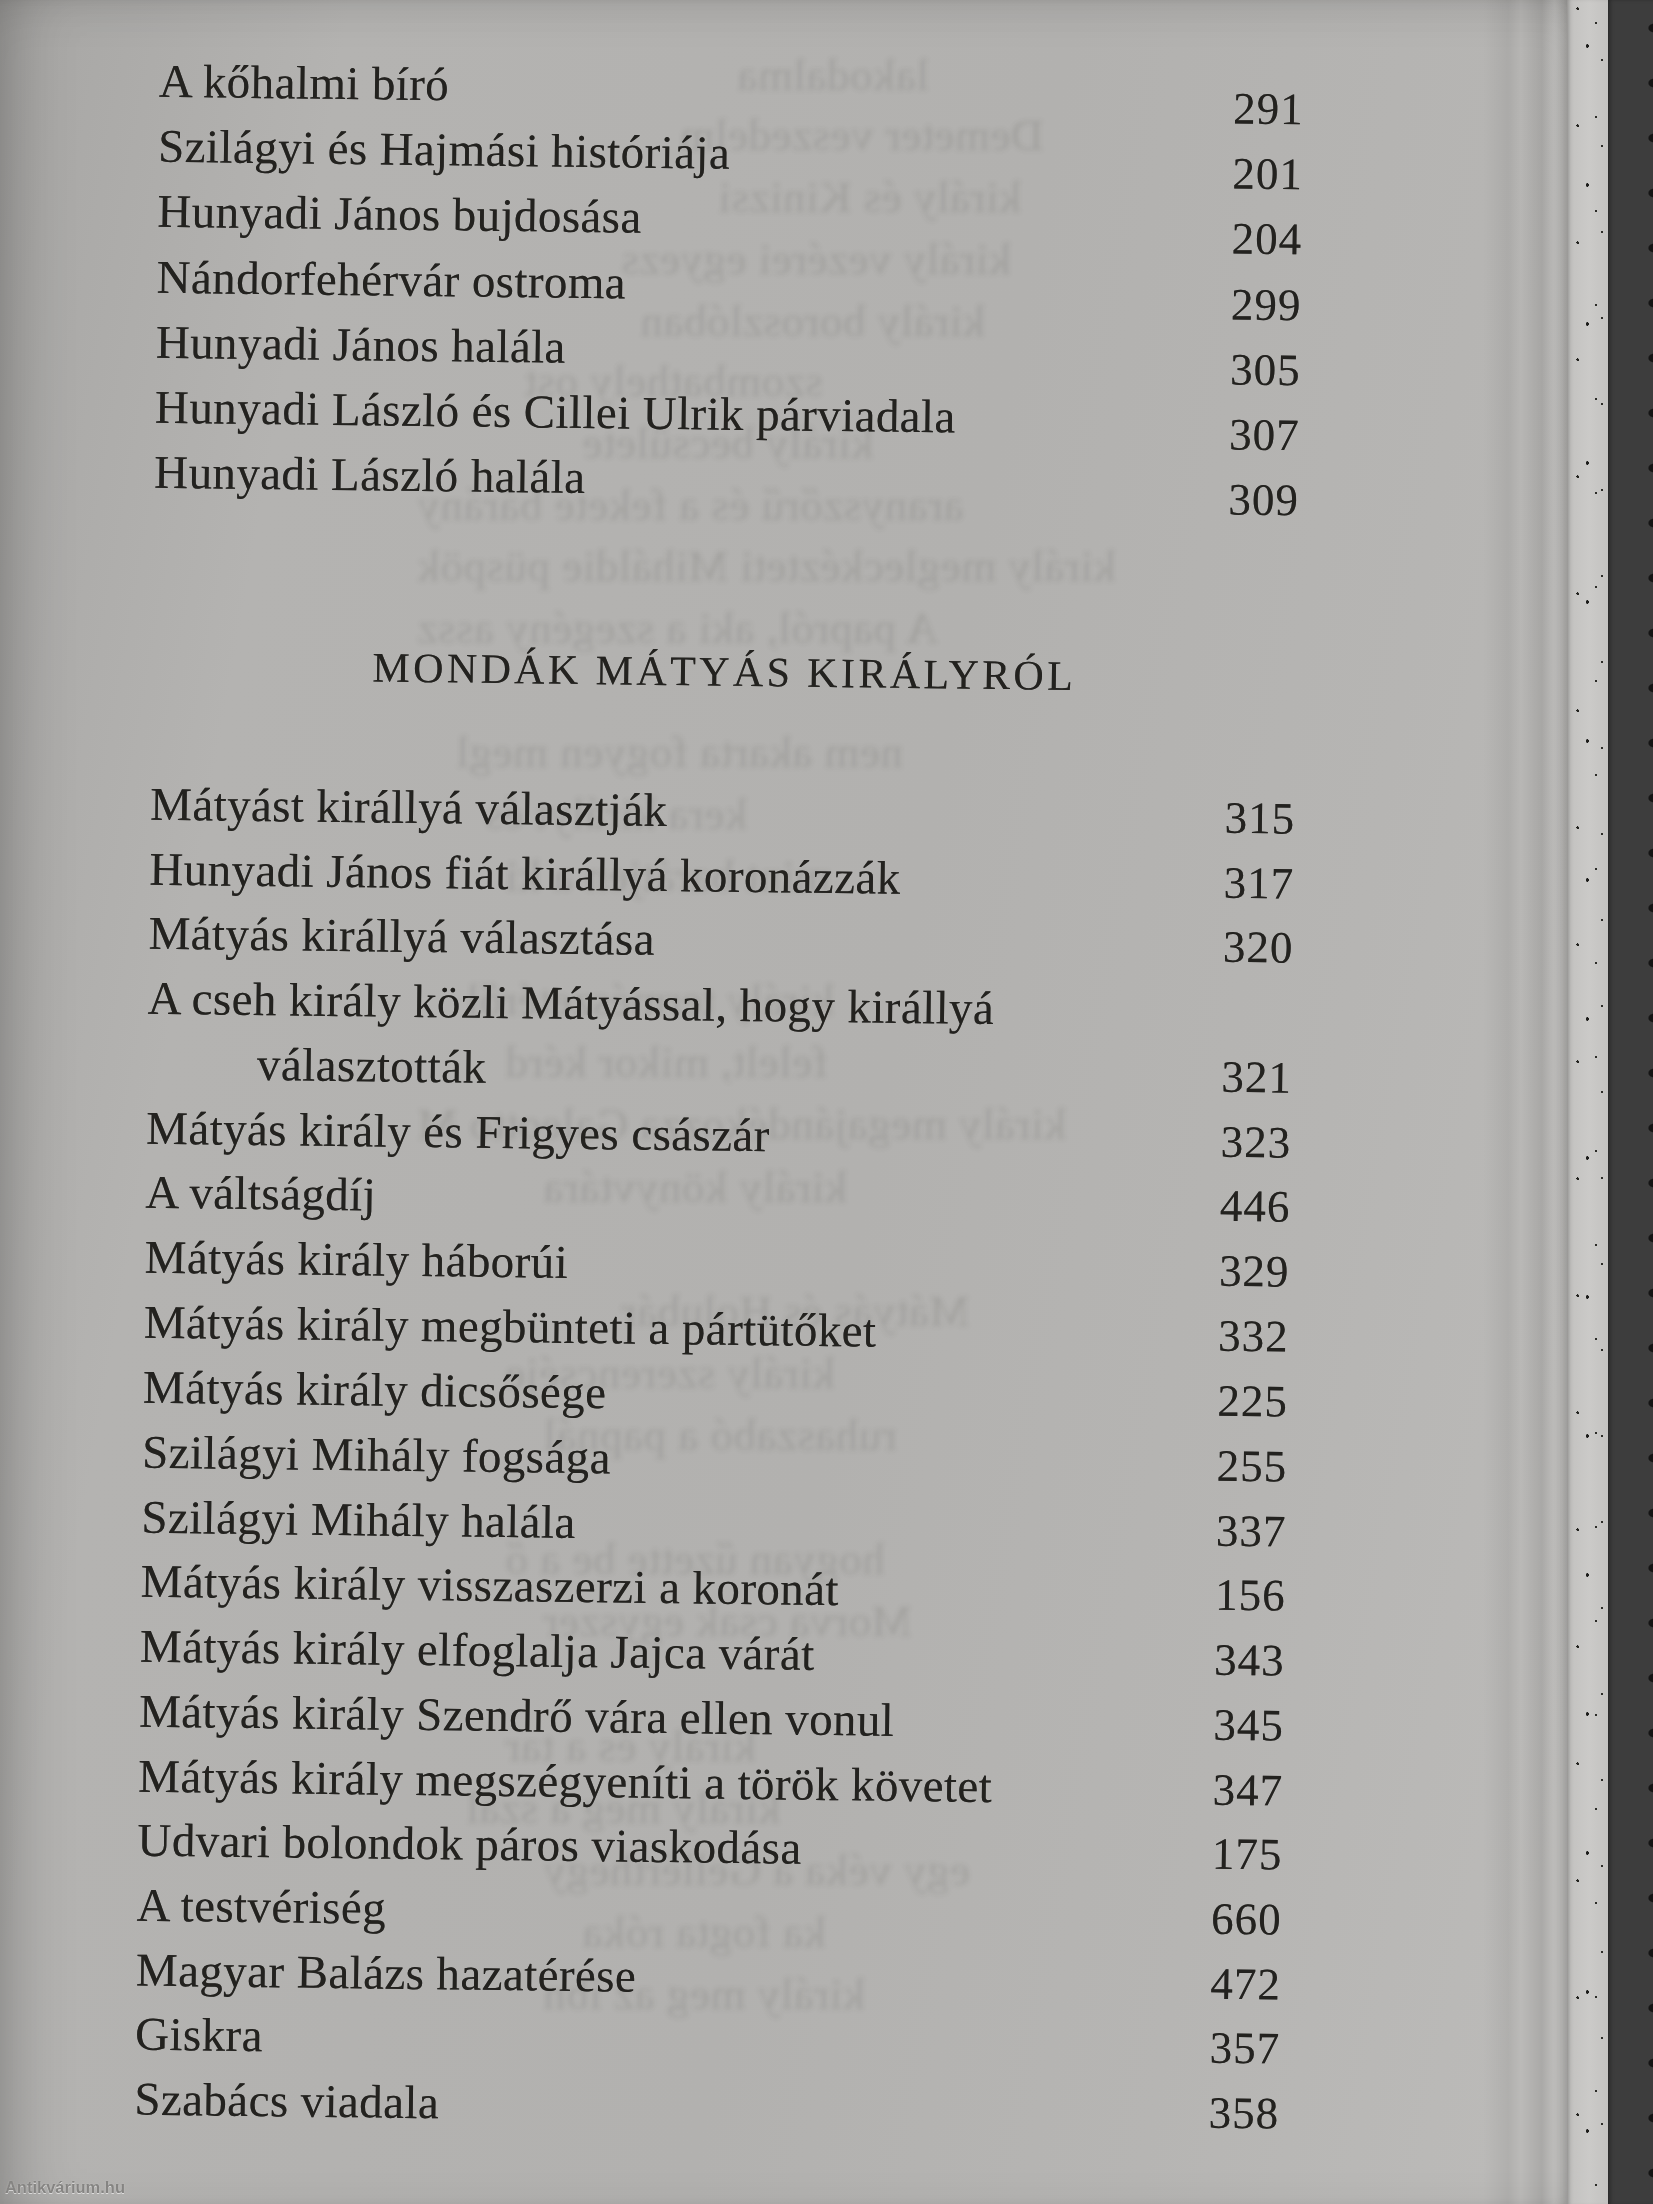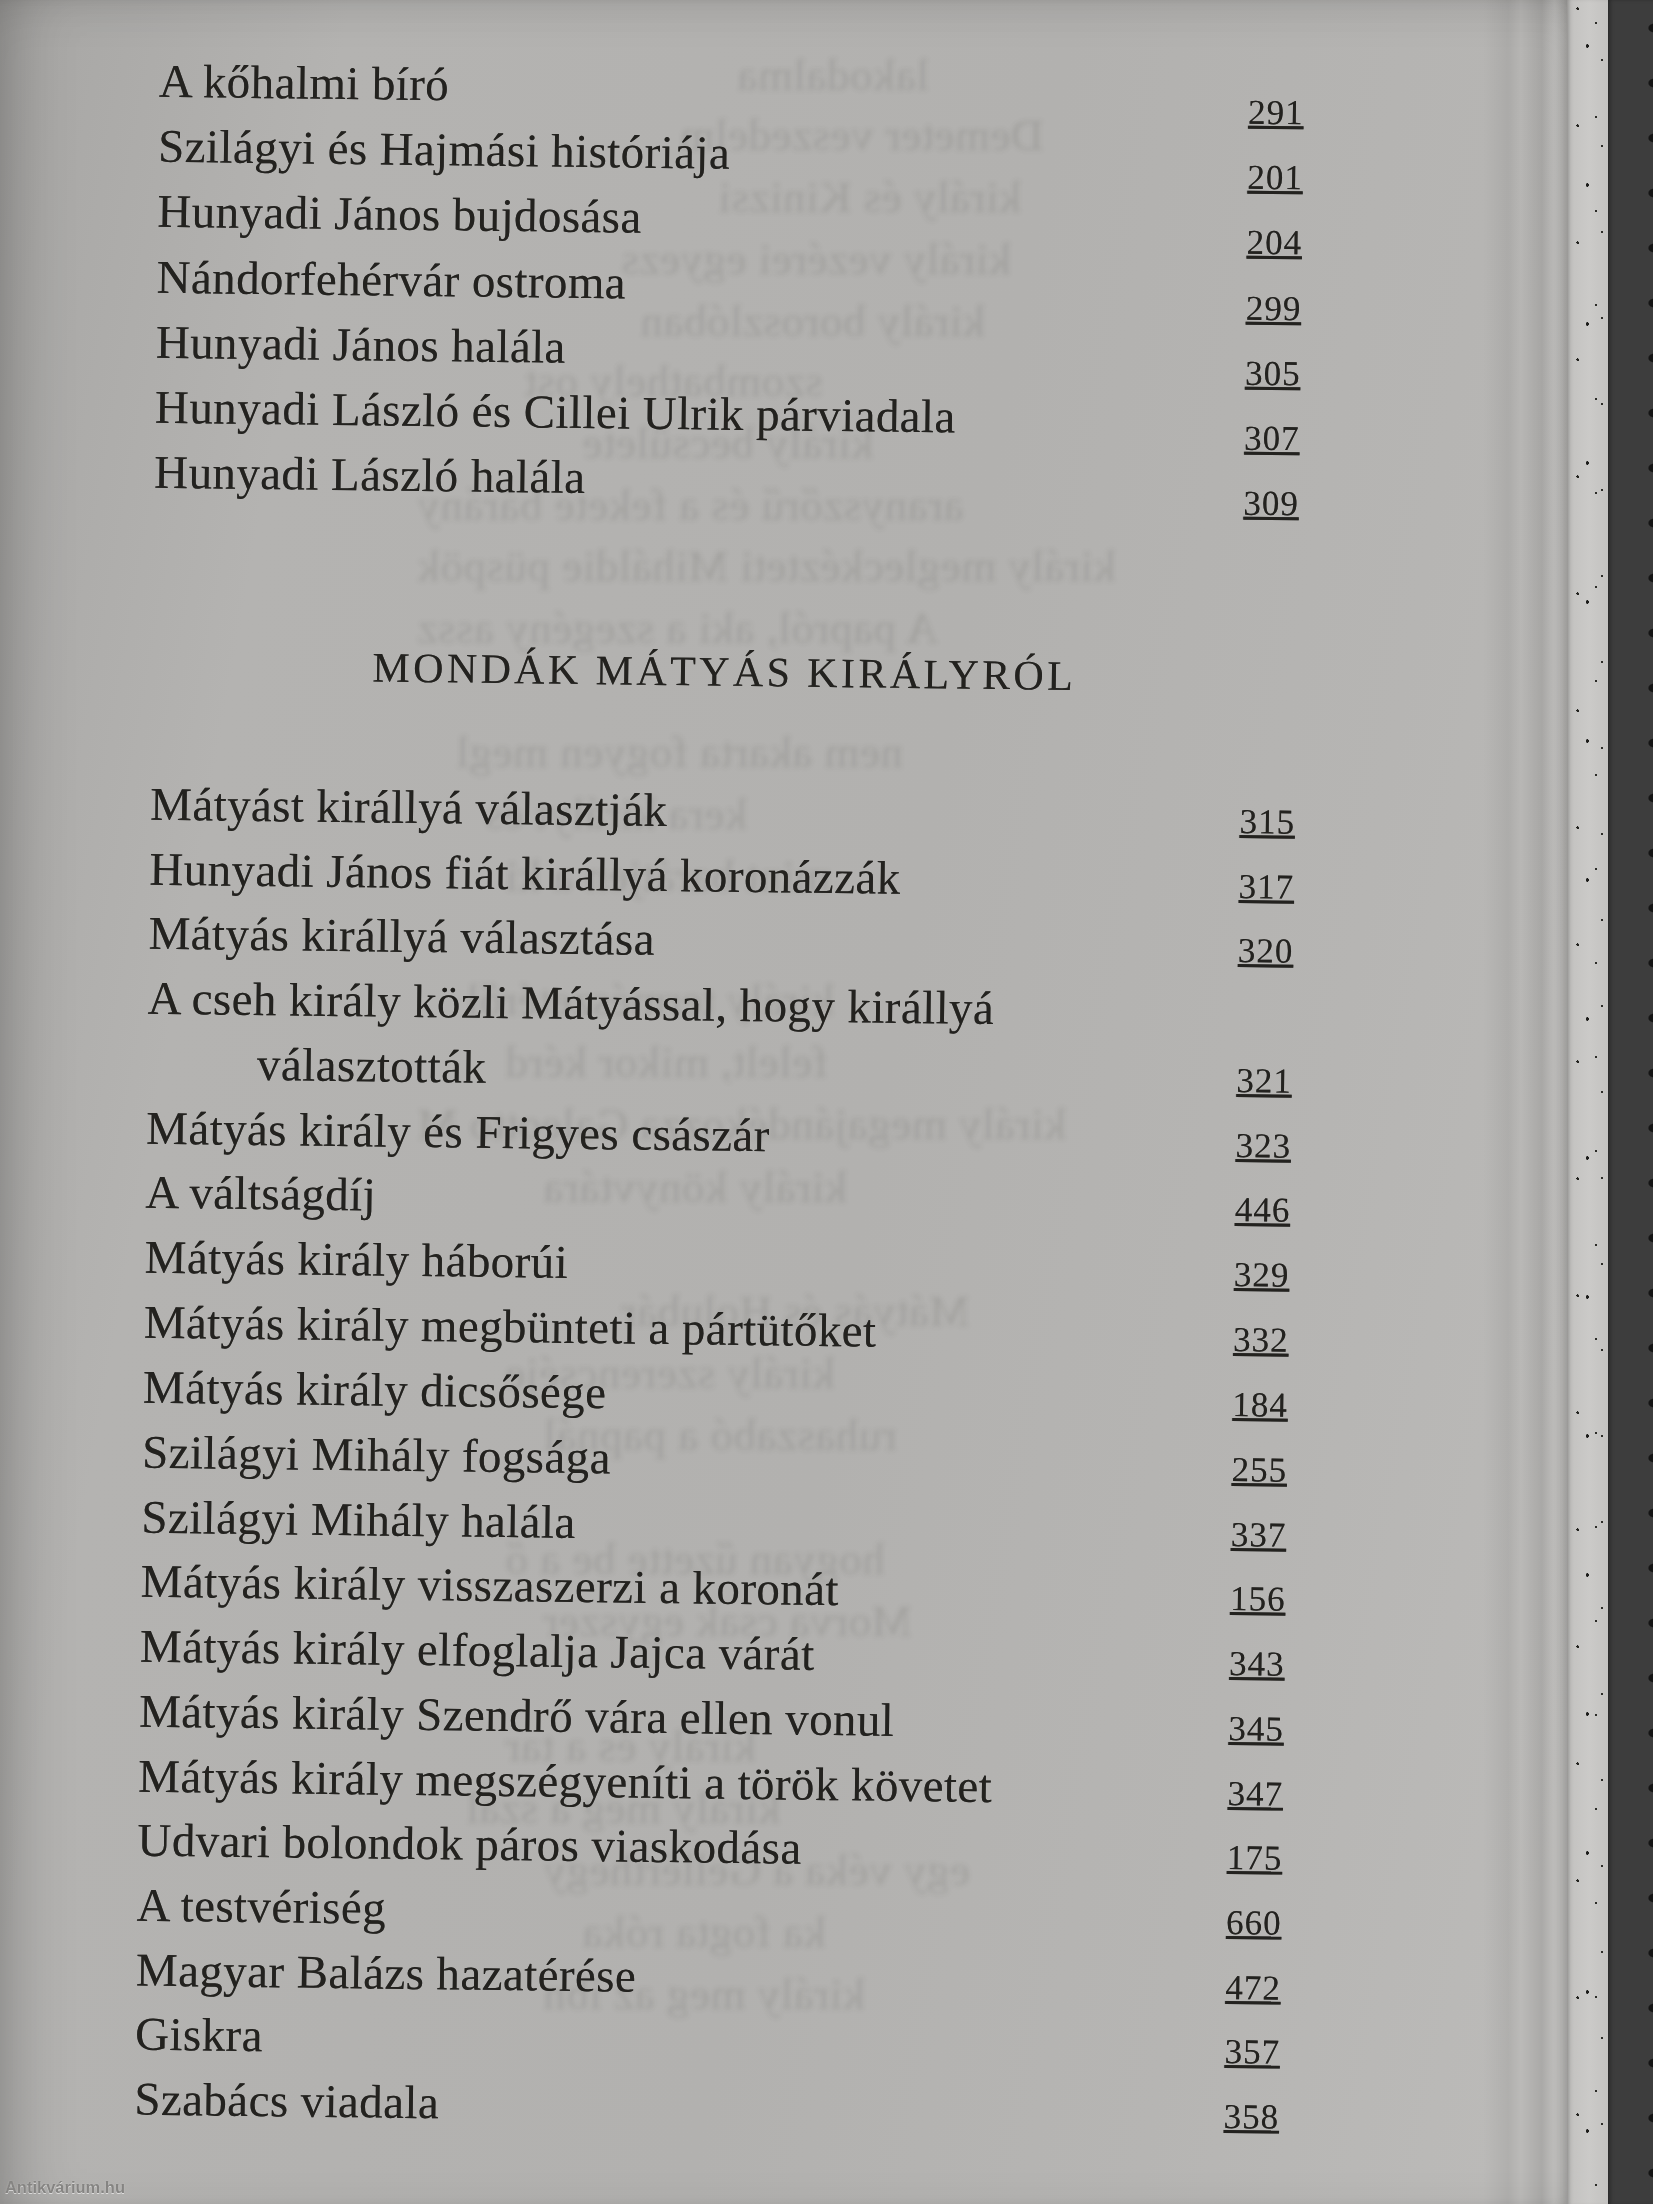--- a/index.html
+++ b/index.html
@@ -47,21 +47,21 @@
     transform:rotate(.7deg);transform-origin:97px 0;
     color:#23221f;
   }
   .row{
     position:absolute;left:160px;width:1145px;
     display:flex;justify-content:space-between;align-items:baseline;
     font-size:47px;white-space:nowrap;letter-spacing:0.4px;
     text-shadow:0 0 0.6px rgba(20,20,18,.55);
   }
   .row.indent{left:270px;width:1035px;}
-  .row .num{font-size:35px;letter-spacing:1px;text-decoration:underline;}
+  .row .num{font-size:45px;letter-spacing:1px;}
   .row .num.low{transform:translateY(13.6px);}
   .heading{
     position:absolute;left:160px;top:640px;width:1145px;margin:0;
     font-size:42px;font-weight:400;letter-spacing:3.4px;text-align:center;
     white-space:nowrap;text-shadow:0 0 0.6px rgba(20,20,18,.55);
   }
   
   .ghost{
     position:absolute;font-size:45px;white-space:nowrap;
     color:rgba(38,38,34,.12);transform:scaleX(-1);filter:blur(2.5px);
@@ -174,21 +174,21 @@
           <div class="row" style="top: 1229px;">
             <span>Mátyás király háborúi</span>
             <span class="num">329</span>
           </div>
           <div class="row" style="top: 1294px;">
             <span>Mátyás király megbünteti a pártütőket</span>
             <span class="num">332</span>
           </div>
           <div class="row" style="top: 1359px;">
             <span>Mátyás király dicsősége</span>
-            <span class="num">184</span>
+            <span class="num">225</span>
           </div>
           <div class="row" style="top: 1424px;">
             <span>Szilágyi Mihály fogsága</span>
             <span class="num">255</span>
           </div>
           <div class="row" style="top: 1489px;">
             <span>Szilágyi Mihály halála</span>
             <span class="num">337</span>
           </div>
           <div class="row" style="top: 1553px;">

